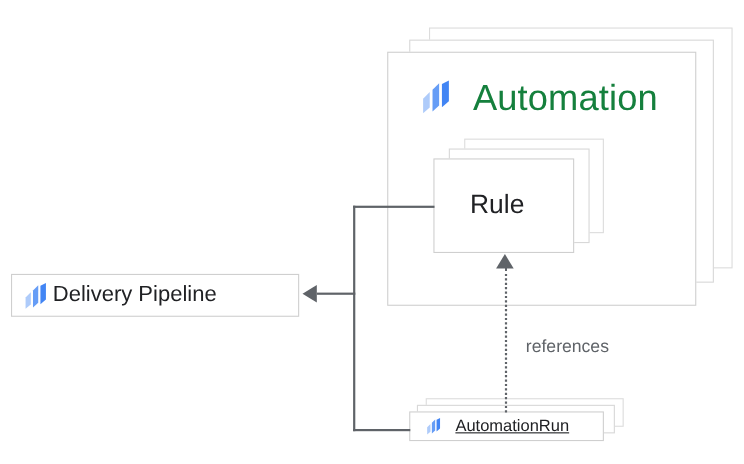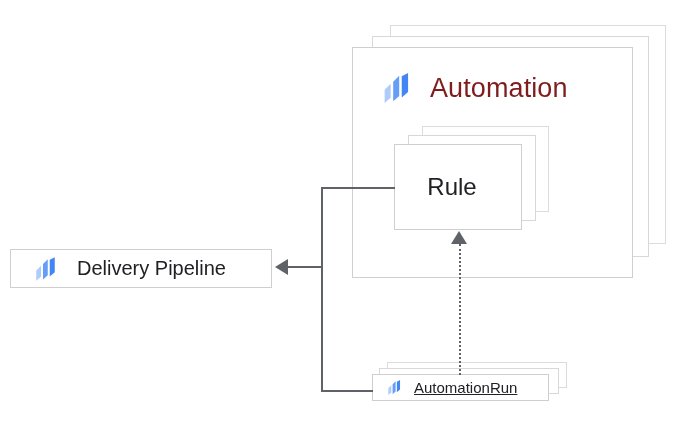--- a/index.html
+++ b/index.html
@@ -39,22 +39,22 @@
   .automation-header {
     position: absolute;
     left: 378px;
     top: 62px;
     height: 52px;
     display: flex;
     align-items: center;
     gap: 14px;
   }
   .automation-title {
-    font-size: 27px;
-    color: #7f1d1d;
+    font-size: 33px;
+    color: #15803d;
     letter-spacing: 0.1px;
     white-space: nowrap;
     line-height: 1;
   }
 
   
   .rule-back   { left: 422px; top: 126px; width: 127px; height: 86px; }
   .rule-middle { left: 408px; top: 135px; width: 128px; height: 86px; }
   .rule-front  { left: 394px; top: 144px; width: 128px; height: 86px; }
 
@@ -73,22 +73,22 @@
   }
 
   
   .pipeline-box {
     left: 10px;
     top: 249px;
     width: 262px;
     height: 39px;
     display: flex;
     align-items: center;
-    padding-left: 20px;
-    gap: 16px;
+    padding-left: 7px;
+    gap: 0;
   }
   .pipeline-label {
     font-size: 20px;
     color: #202124;
     white-space: nowrap;
   }
 
   
   .run-back   { left: 387px; top: 362px; width: 180px; height: 26px; }
   .run-middle { left: 379px; top: 368px; width: 180px; height: 26px; }
@@ -210,14 +210,15 @@
 
   <div class="conn conn-v" style="left:321px; top:187px; height:205px;"></div>
 
   <div class="conn conn-h" style="left:288px; top:266px; width:35px;"></div>
   <div class="arrow-left" style="left:275px; top:259px;"></div>
 
   <div class="conn conn-h" style="left:321px; top:390px; width:52px;"></div>
 
   <div class="dotted-line" style="left:459px; top:244px; height:131px;"></div>
   <div class="arrow-up" style="left:451px; top:231px;"></div>
+  <div class="references-label">references</div>
 
 </div>
 
 </body></html>

